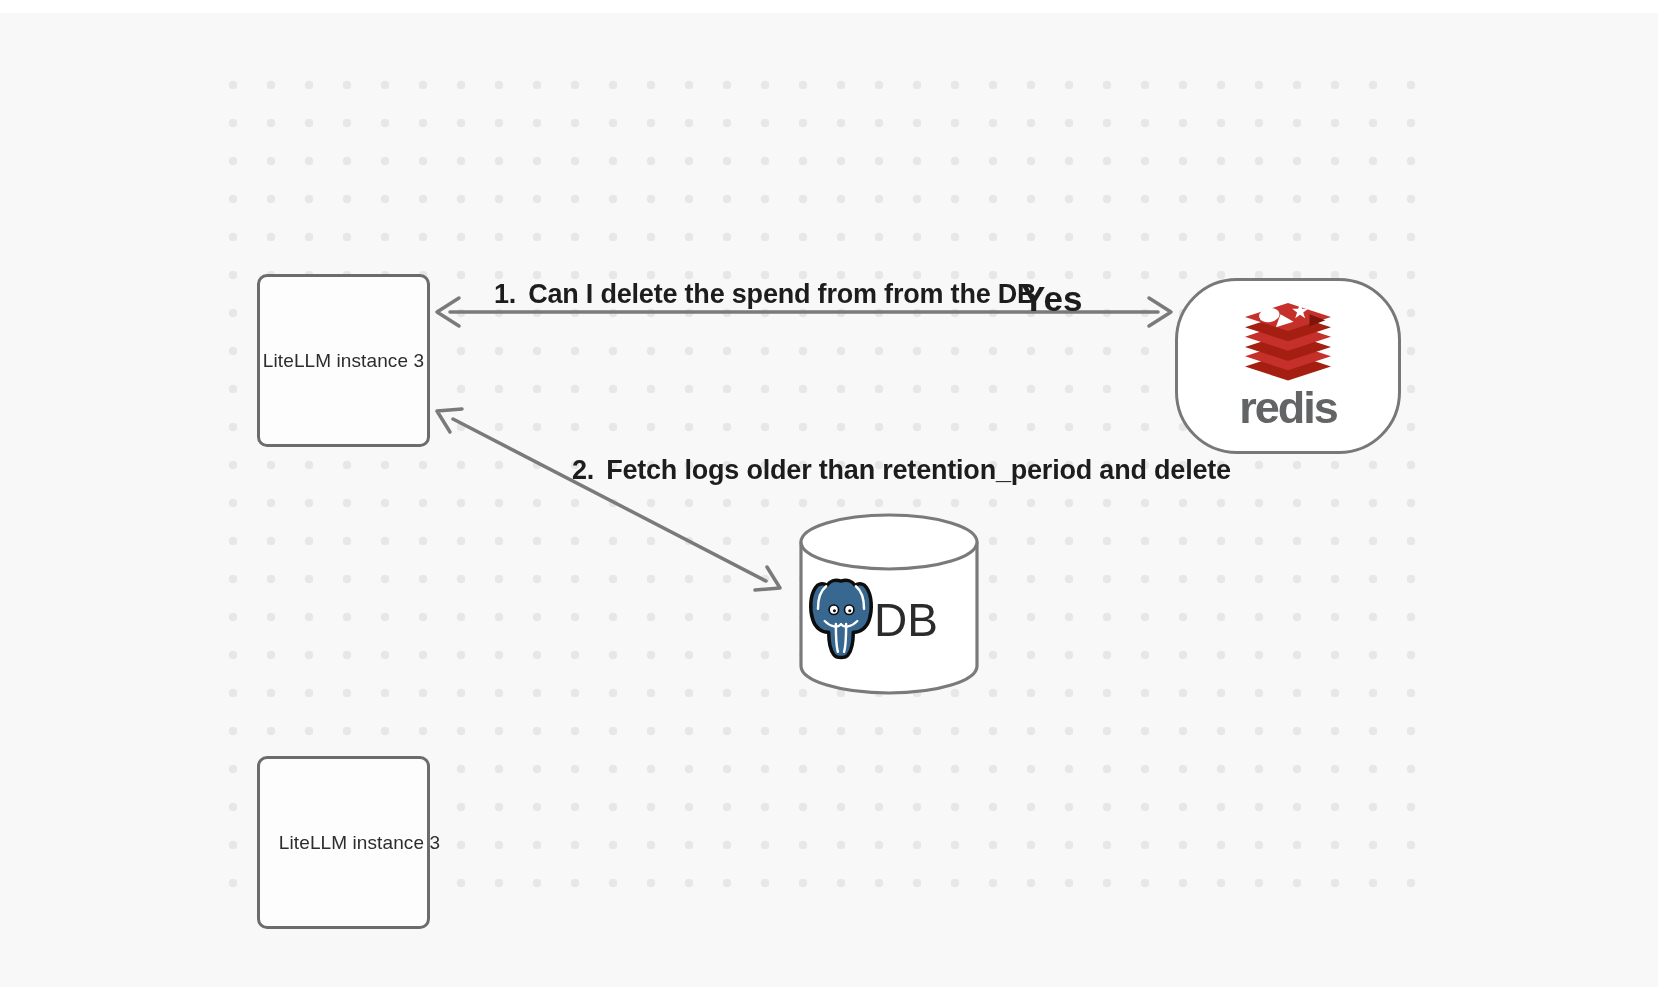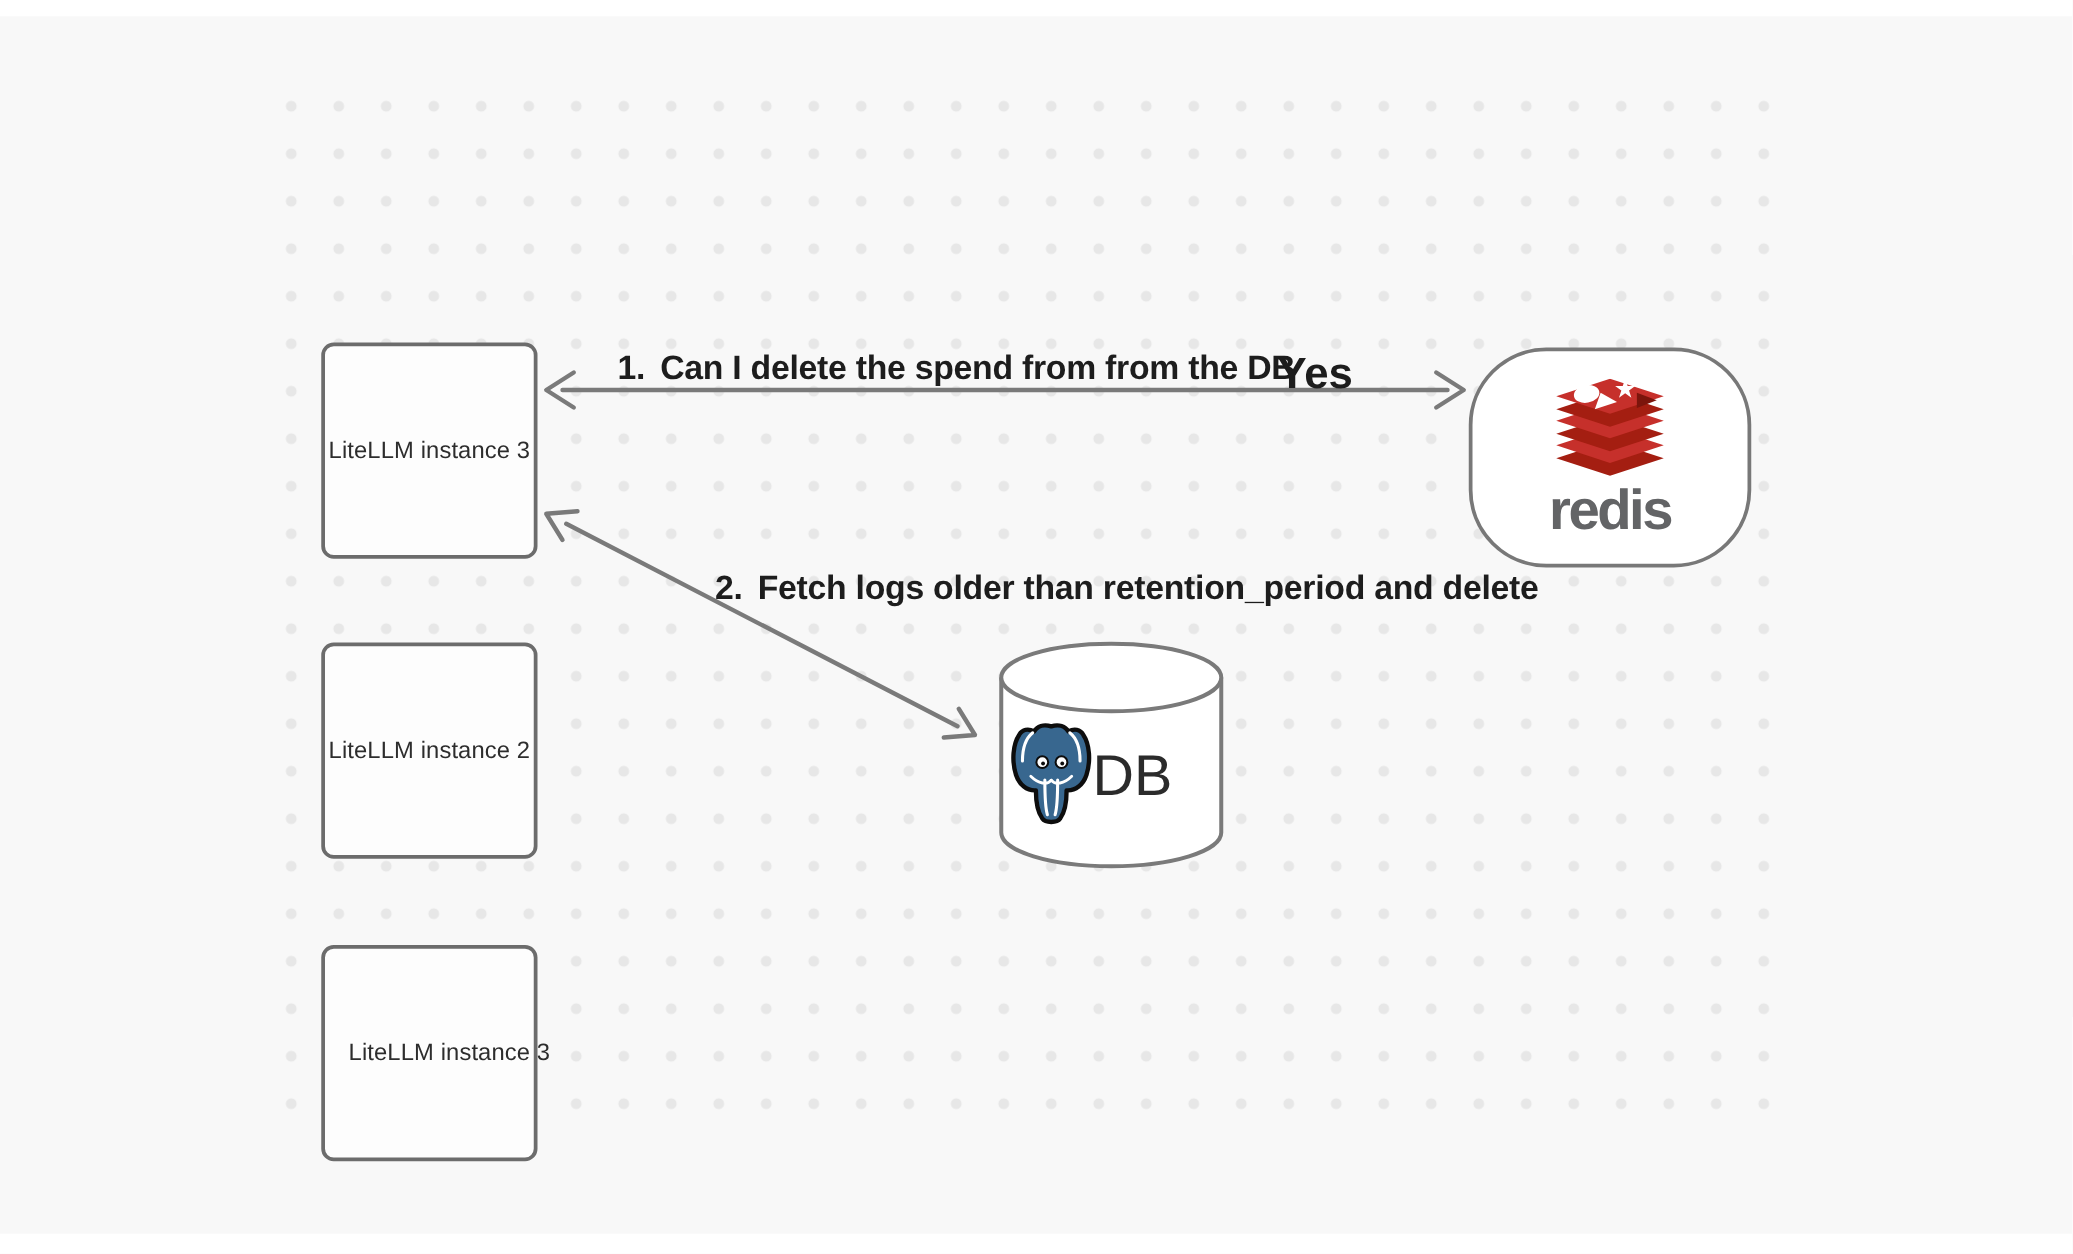--- a/index.html
+++ b/index.html
@@ -80,23 +80,20 @@
     <g stroke="#7a7a7a" stroke-width="3.5" fill="none" stroke-linecap="round" stroke-linejoin="round">
       <line x1="453" y1="419" x2="766" y2="581"></line>
       <path d="M462 409 L437 411 L450 432"></path>
       <path d="M755 590 L780 588 L767 567"></path>
     </g>
   </svg>
 
   <div class="inst-box" id="box1">
     <span class="inst-label">LiteLLM instance 3</span>
   </div>
-  <div class="inst-box" id="box2">
-    <span class="inst-label">LiteLLM instance 2</span>
-  </div>
   <div class="inst-box" id="box3">
     <span class="inst-label">LiteLLM instance 3</span>
   </div>
 
   <div class="redis-node">
     <svg width="94" height="86" viewBox="0 0 100 92">
 
       <path d="M50 53 L96 68 L50 83 L4 68 Z" fill="#a41e11"></path>
       <path d="M50 42 L96 57 L50 72 L4 57 Z" fill="#c6302b"></path>
 

